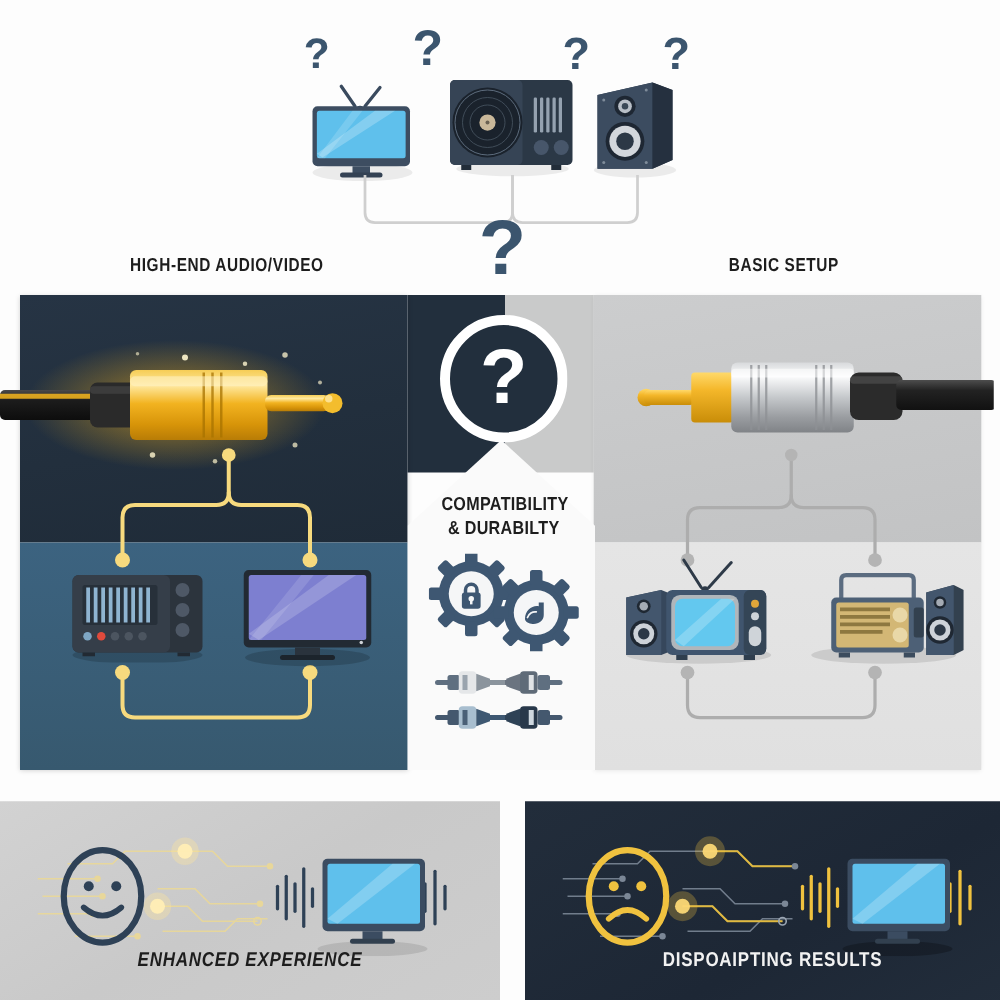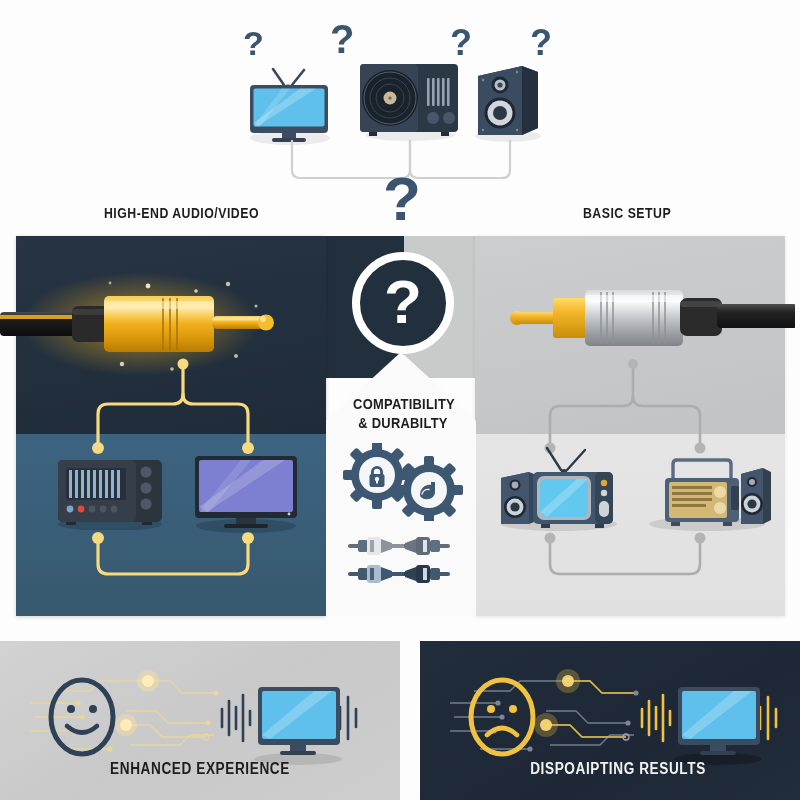--- a/index.html
+++ b/index.html
@@ -105,20 +105,21 @@
     left: 326px; top: 352px; width: 150px; height: 264px;
     background: #fafafa;
     clip-path: polygon(0% 26%, 50% 0%, 100% 26%, 100% 100%, 0% 100%);
     box-shadow: 0 2px 5px rgba(0,0,0,0.05);
   }
 
   
   #bottom-left {
     left: 0px; top: 641px; width: 400px; height: 159px;
     background: linear-gradient(150deg,#d2d2d2 0%, #c9c9c9 50%, #cdcdcd 100%);
+    font-style: italic;
   }
   #bottom-right {
     left: 420px; top: 641px; width: 396px; height: 159px;
     background: linear-gradient(150deg,#222d3b 0%, #1d2735 60%, #222d3b 100%);
   }
   #bottom-left .bottom-label  { color:#1d1d1d; }
   #bottom-right .bottom-label { color:#f2f2f2; }
 
   .qmark {
     position: absolute;

